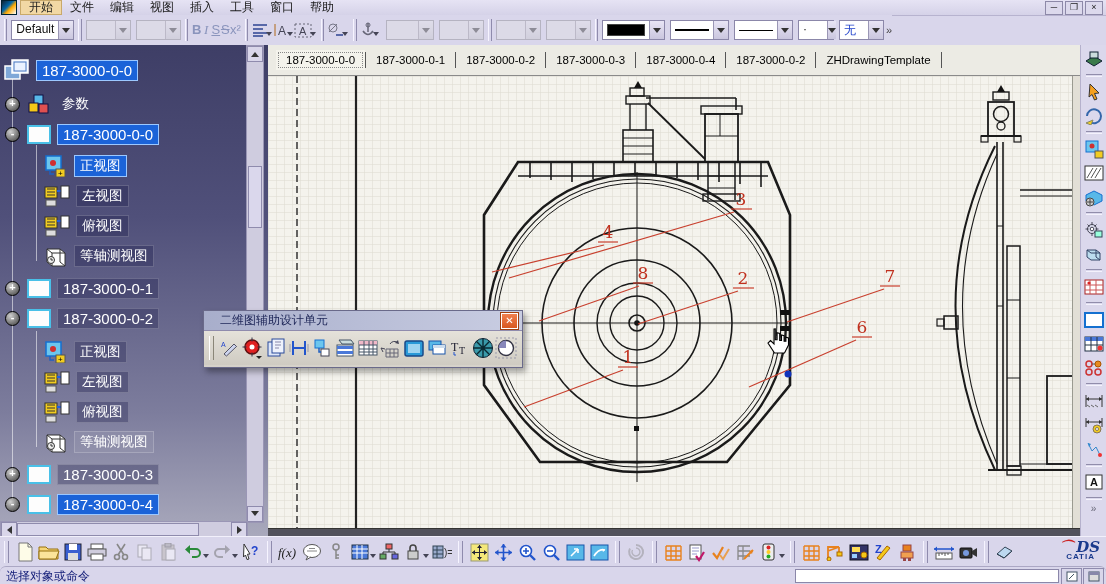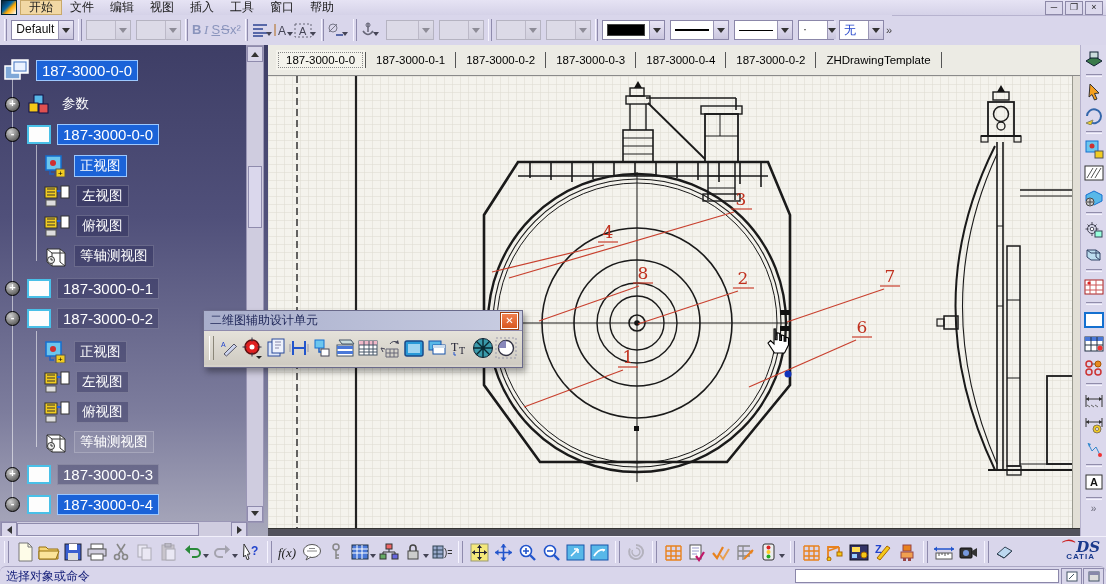--- a/index.html
+++ b/index.html
@@ -60,21 +60,21 @@
   #dslogo .mono i{color:#cc2222;font-style:normal;}
   #dslogo .nm{font-size:8px;letter-spacing:1px;color:#1a3a8c;font-weight:bold;}
   
   #statusbar{left:0;top:566px;width:1106px;height:18px;background:#d9d6eb;border-top:1px solid #aba7c4;display:flex;align-items:center;border-radius:6px;}
   #statusmsg{font-size:12px;color:#16207a;margin-left:6px;}
   #statusinput{position:absolute;left:795px;top:2px;width:262px;height:12px;background:#fff;border:1px solid #8b87a9;}
   .stbtn{position:absolute;top:1px;width:19px;height:15px;background:#d9d6ea;border:1px solid #8f8bad;display:flex;align-items:center;justify-content:center;}
   
   #floattb{left:203px;top:310px;width:318px;height:56px;box-shadow:3px 4px 6px rgba(0,0,0,.35);border:1px solid #6a6a8a;background:#d6d2ca;z-index:50;}
   #floattitle{height:19px;background:linear-gradient(90deg,#a8aecb,#c9cde2);display:flex;align-items:center;border-bottom:1px solid #8f8bad;}
-  #floattitle span{font-size:12px;color:#1c2456;margin-left:6px;flex:1;font-family:Liberation Serif, serif;}
+  #floattitle span{font-size:12px;color:#1c2456;margin-left:16px;flex:1;font-family:Liberation Serif, serif;}
   #fclose{width:15px;height:14px;background:linear-gradient(180deg,#f08050,#d85820);border:1px solid #fff;outline:1px solid #a04010;color:#fff;font-size:10px;line-height:13px;text-align:center;margin-right:4px;}
   #floatbody{height:34px;display:flex;align-items:center;background:linear-gradient(180deg,#e5e2da,#cfcbc2);}
   .fgrip{width:3px;height:24px;border-left:1px solid #fff;border-right:1px solid #8a8678;margin:0 4px 0 5px;}
   .fibtn{width:23px;height:26px;display:flex;align-items:center;justify-content:center;}
   svg{display:block;}
 </style>
 </head>
 <body>
 
 <div id="app">

